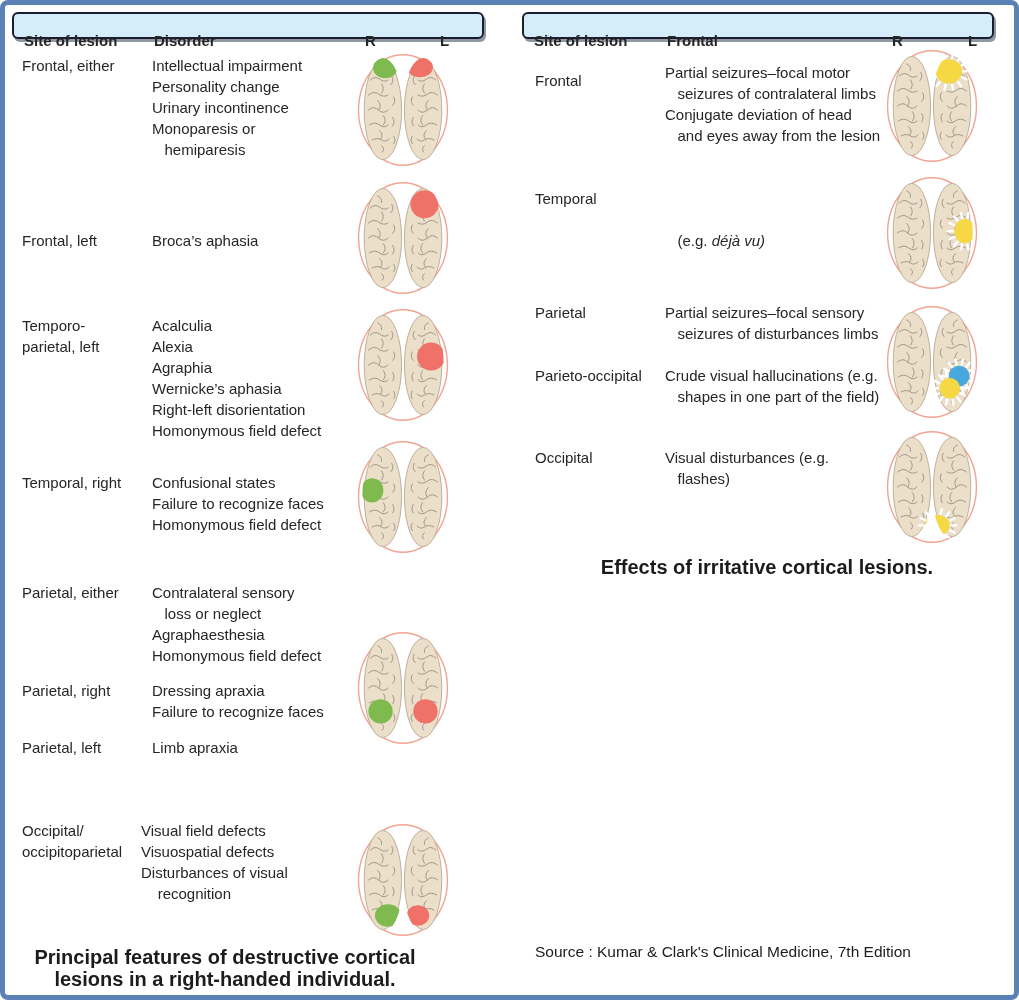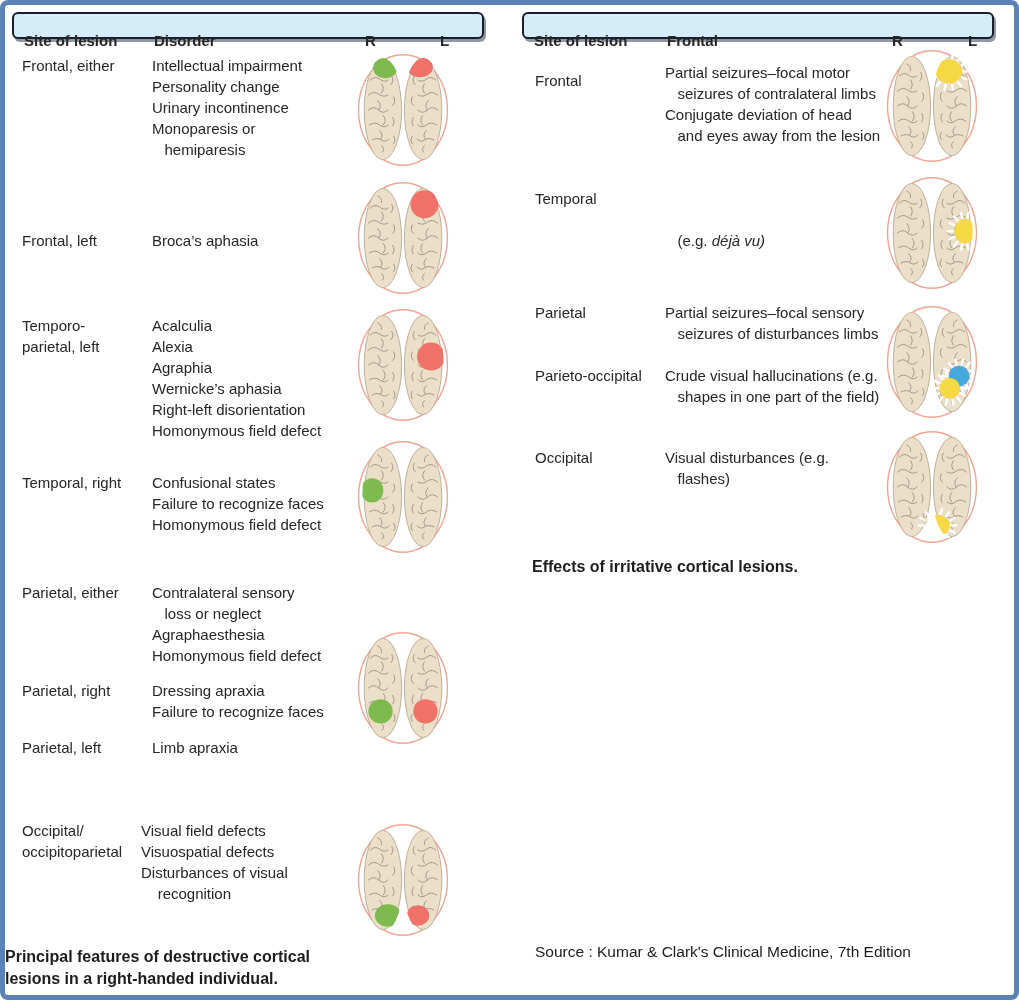--- a/index.html
+++ b/index.html
@@ -27,22 +27,22 @@
   .cell{
     position:absolute;
     font-size:15px;line-height:21px;
     white-space:pre-wrap;
   }
   .site{width:130px;}
   .brain{position:absolute;width:100px;height:116px;}
   .brain svg{display:block;width:100%;height:100%;}
   .caption{
     position:absolute;
-    font-weight:bold;font-size:16px;line-height:22px;
-    text-align:left;color:#1c1c1c;
+    font-weight:bold;font-size:20px;line-height:22px;
+    text-align:center;color:#1c1c1c;
     white-space:pre-wrap;
   }
   .source{
     position:absolute;
     font-size:15.5px;line-height:20px;color:#1c1c1c;
     white-space:nowrap;
   }
   em{}
 </style>
 </head>

